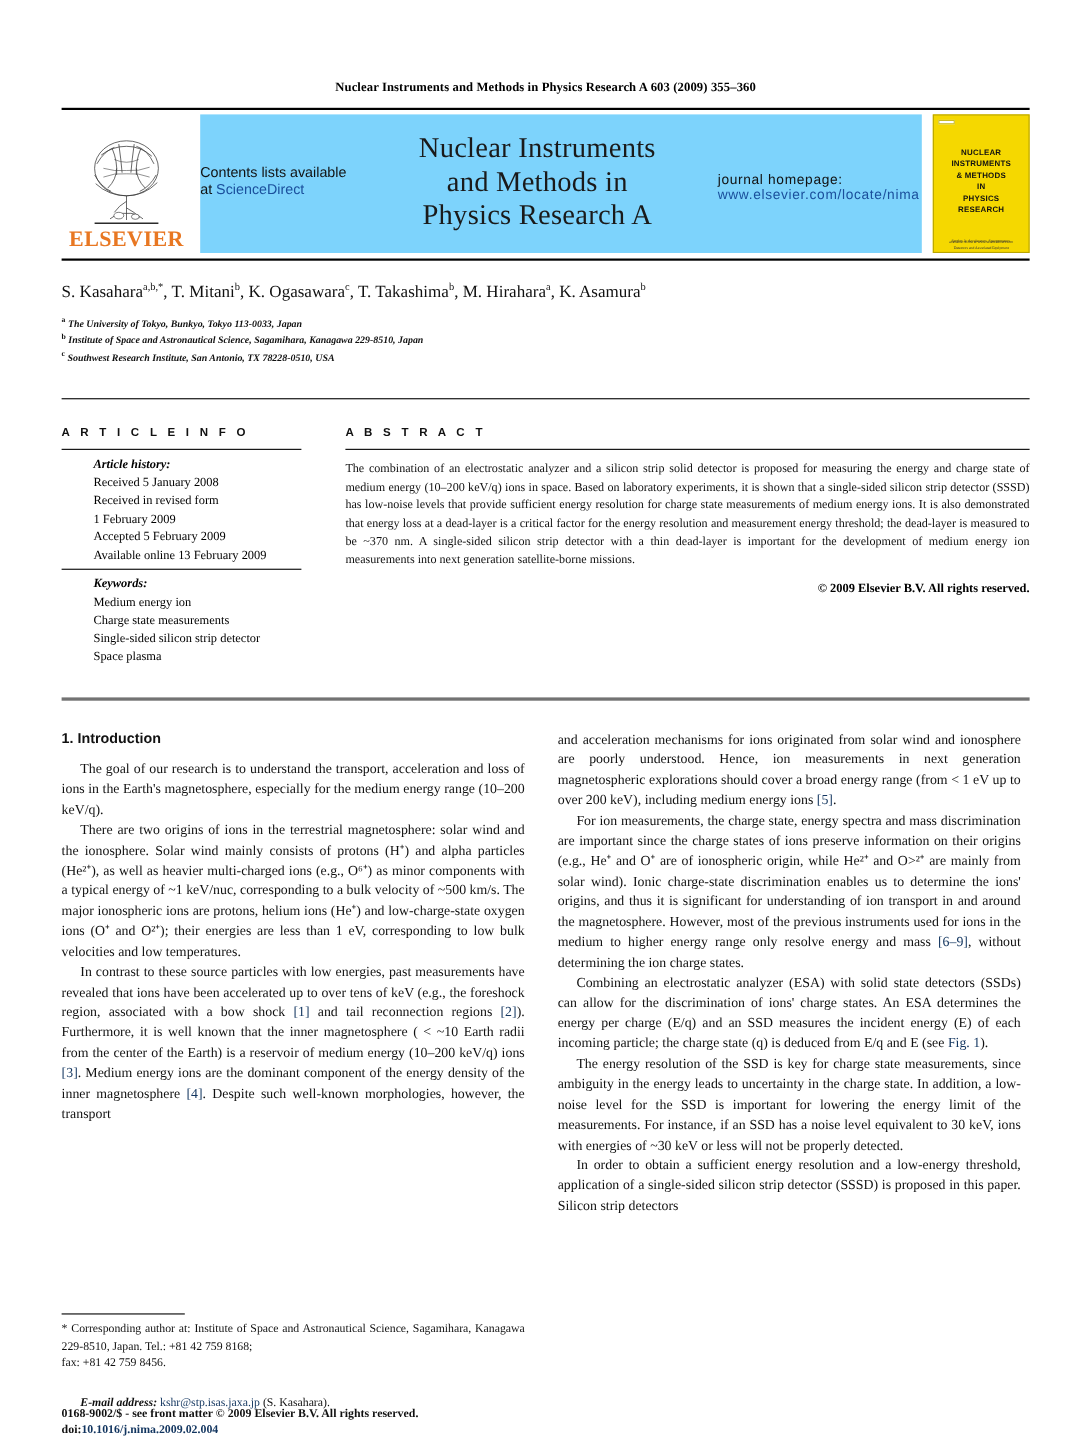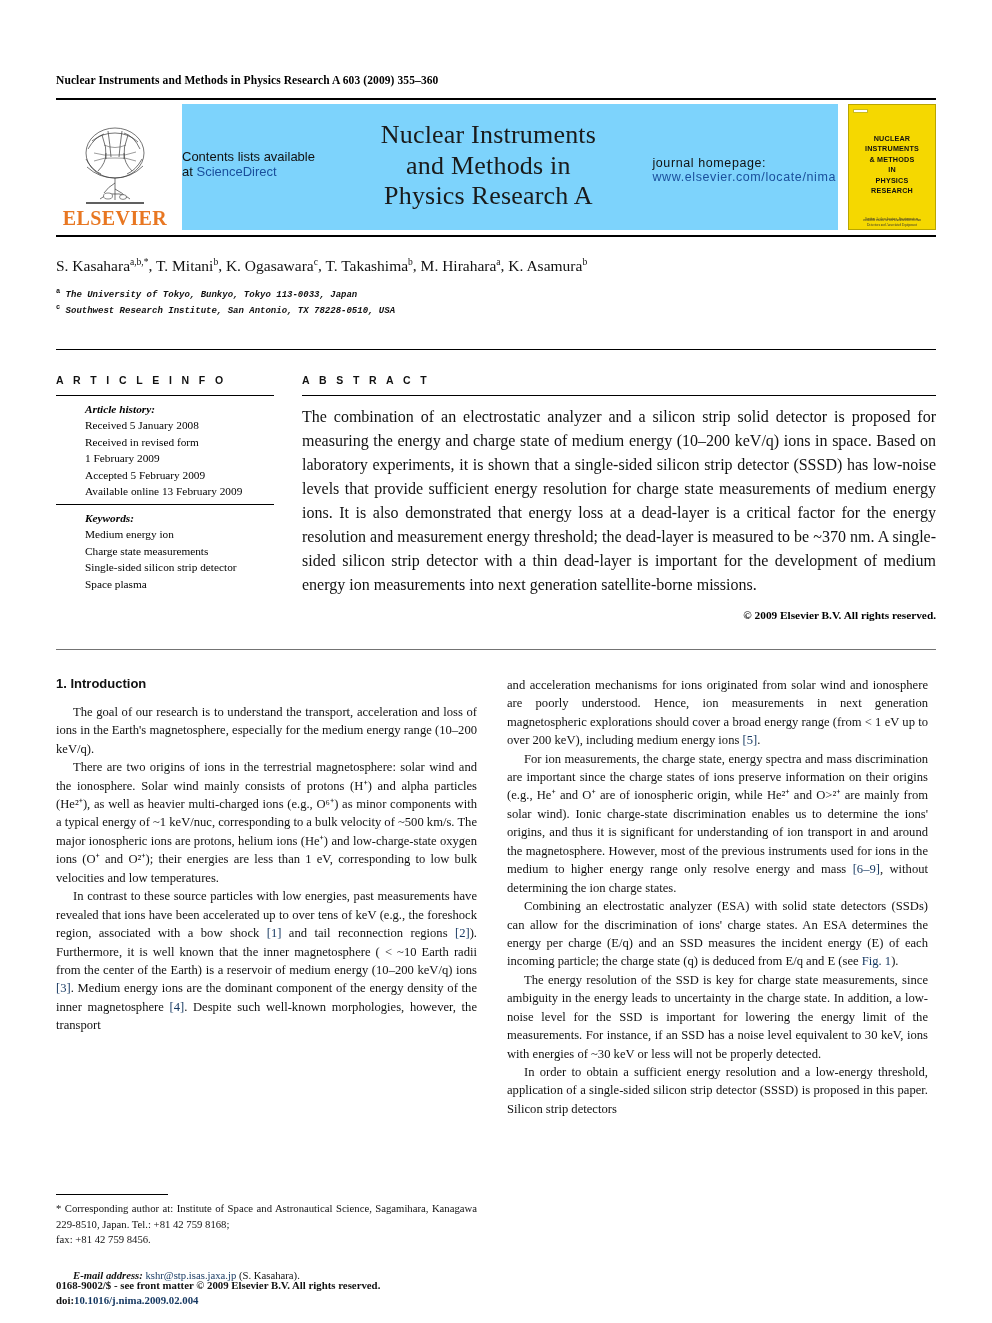--- a/index.html
+++ b/index.html
@@ -18,21 +18,21 @@
   .page {
     width: 992px;
     height: 1323px;
     position: relative;
     box-sizing: border-box;
     padding: 0 56px;
   }
 
   
   .running-head {
-    text-align: left;
+    text-align: center;
     font-size: 11.5px;
     font-weight: bold;
     letter-spacing: 0.1px;
     padding-top: 74px;
     font-family: "Liberation Serif", serif;
   }
 
   
   .masthead {
     margin-top: 12px;
@@ -156,73 +156,72 @@
     color: #111;
   }
   .authors sup { font-size: 9.5px; }
   .affiliations {
     margin-top: 9px;
     font-size: 9px;
     font-style: italic;
     font-weight: bold;
     line-height: 1.62;
     color: #111;
-    font-family: Liberation Mono, monospace;
   }
   .affiliations sup { font-style: normal; font-size: 7px; }
 
   
   .info-abstract {
     margin-top: 30px;
     border-top: 1px solid #000;
     padding-top: 24px;
     display: flex;
   }
   .col-info {
     width: 246px;
     flex: 0 0 246px;
     padding-right: 28px;
     box-sizing: border-box;
   }
-  .col-abstract { flex: 1 1 auto; }
+  .col-abstract { flex: 1 1 auto; margin-left: 12px; }
   .sec-head {
     font-family: "Liberation Sans", sans-serif;
     font-size: 10.5px;
     font-weight: bold;
     letter-spacing: 3.4px;
     color: #111;
     margin-bottom: 9px;
   }
   .rule { border-top: 1.6px solid #000; }
   .info-body {
     font-size: 11.3px;
     line-height: 1.46;
     padding-top: 5px;
     margin-left: 29px;
   }
   .info-body .lbl { font-style: italic; font-weight: bold; }
   .hist-block { padding-bottom: 4px; }
   .kw-block { padding-top: 5px; }
   .abstract-body {
-    font-size: 16px;
+    font-size: 11px;
     line-height: 1.5;
     text-align: justify;
     color: #111;
   }
   .copyright {
     margin-top: 12px;
     text-align: right;
     font-size: 11.3px;
     font-weight: bold;
   }
 
   
   .body-cols {
     margin-top: 28px;
-    border-top: 1px solid #737373;
+    border-top: 3px solid #737373;
     padding-top: 26px;
     display: flex;
     column-gap: 30px;
     position: relative;
   }
   .bcol { width: 421px; flex: 0 0 421px; position: relative; }
   h2.section-title {
     font-family: "Liberation Sans", sans-serif;
     font-size: 13px;
     font-weight: bold;
@@ -340,20 +339,21 @@
     <span><span>S. Kasahara</span><sup>a,b,*</sup></span>,
     <span><span>T. Mitani</span><sup>b</sup></span>,
     <span><span>K. Ogasawara</span><sup>c</sup></span>,
     <span><span>T. Takashima</span><sup>b</sup></span>,
     <span><span>M. Hirahara</span><sup>a</sup></span>,
     <span><span>K. Asamura</span><sup>b</sup></span>
   </div>
 
   <div class="affiliations">
     <div><sup>a</sup> <span>The University of Tokyo, Bunkyo, Tokyo 113-0033, Japan</span></div>
+    <div><sup>b</sup> <span>Institute of Space and Astronautical Science, Sagamihara, Kanagawa 229-8510, Japan</span></div>
     <div><sup>c</sup> <span>Southwest Research Institute, San Antonio, TX 78228-0510, USA</span></div>
   </div>
 
   <div class="info-abstract">
 
     <div class="col-info">
       <div class="sec-head">A R T I C L E   I N F O</div>
       <div class="rule"></div>
       <div class="info-body hist-block">
         <div class="lbl">Article history:</div>

